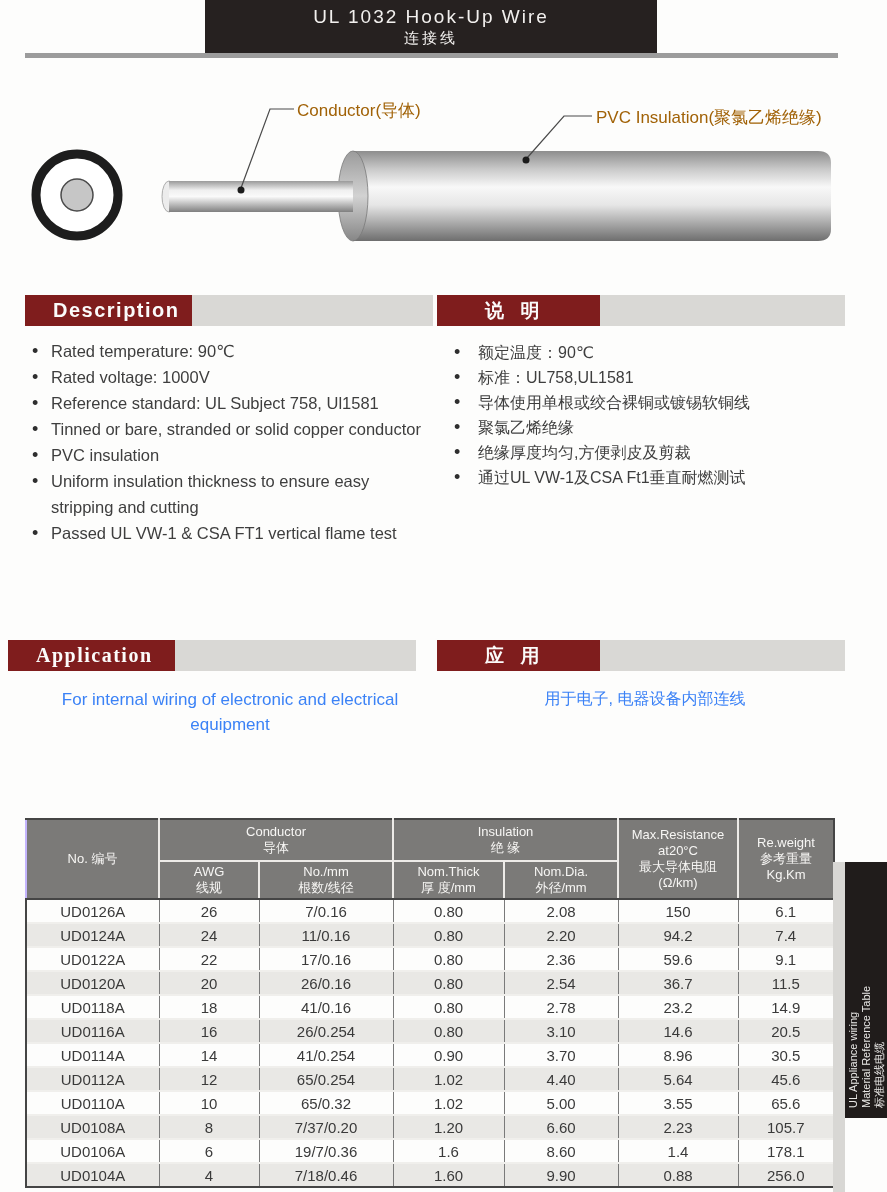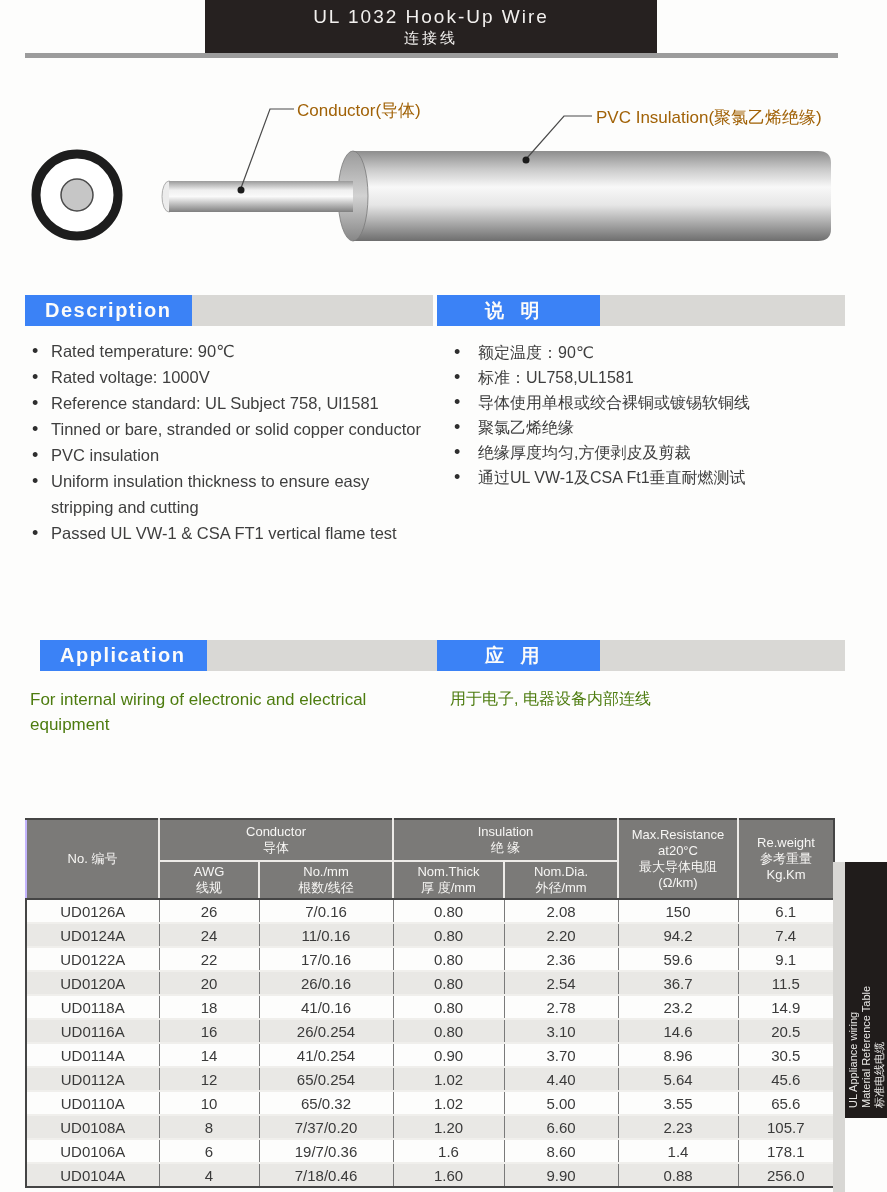--- a/index.html
+++ b/index.html
@@ -17,32 +17,32 @@
   .top-black .t2 { font-size:15px; letter-spacing:3px; margin-top:1px; }
   .top-rule { position:absolute; left:25px; top:53px; width:813px; height:5px; background:#9c9c9c; }
   
   .diagram-svg { position:absolute; left:0; top:85px; width:887px; height:180px; }
   .wire-label { position:absolute; font-size:17px; color:#a16207; white-space:nowrap; }
   .lbl-conductor { left:297px; top:99px; }
   .lbl-pvc { left:596px; top:106px; }
   
   .sec-head { position:absolute; height:31px; }
   .sec-head .dark {
-    position:absolute; left:0; top:0; height:31px; background:#3b82f6; color:#fbfbfa;
+    position:absolute; left:0; top:0; height:31px; background:#7f1d1d; color:#fbfbfa;
     font-size:20px; font-weight:bold; letter-spacing:1.5px;
-    display:flex; align-items:center; padding:0 20px; white-space:pre;
+    display:flex; align-items:center; padding:0 28px; white-space:pre;
   }
   .sec-head .dark.cjk { font-size:19px; letter-spacing:2px; padding-left:48px; }
   .sec-head .strip { position:absolute; top:0; height:31px; background:#d9d8d5; }
   .bullets { position:absolute; list-style:none; }
   .bullets li { position:relative; padding-left:21px; font-size:16.5px; line-height:26px; color:#3e3e3e; }
   .bullets li::before { content:"•"; position:absolute; left:2px; top:0; font-size:18px; color:#2e2e2e; }
   .bullets.cjk li { padding-left:28px; font-size:16px; line-height:25px; }
   .bullets.cjk li::before { left:4px; }
-  .sec-text { position:absolute; font-size:17px; line-height:25px; color:#4d7c0f; }
+  .sec-text { position:absolute; font-size:17px; line-height:25px; color:#3b82f6;text-align:center; }
   .sec-text.cjk { font-size:16px; }
   
   table.spec {
     position:absolute; left:25px; top:818px; width:808px;
     border-collapse:collapse; table-layout:fixed; text-align:center;
   }
   table.spec th {
     background:#7b7a78; color:#f7f6f4; font-weight:normal; font-size:13px; line-height:16px;
     border:2px solid #edebe8; white-space:pre-line; vertical-align:middle; padding:2px 0;
   }
@@ -148,21 +148,21 @@
   </div>
   <ul class="bullets cjk" style="left:450px; top:340px; width:396px;">
     <li>额定温度：90℃</li>
     <li>标准：UL758,UL1581</li>
     <li>导体使用单根或绞合裸铜或镀锡软铜线</li>
     <li>聚氯乙烯绝缘</li>
     <li>绝缘厚度均匀,方便剥皮及剪裁</li>
     <li>通过UL VW-1及CSA Ft1垂直耐燃测试</li>
   </ul>
 
-  <div class="sec-head" style="left:40px; top:640px; width:460px;">
+  <div class="sec-head" style="left:8px; top:640px; width:460px;font-family:Liberation Serif, serif;">
     <div class="dark" style="width:167px;">Application</div>
     <div class="strip" style="left:167px; width:241px;"></div>
   </div>
   <div class="sec-text" style="left:30px; top:687px; width:400px;">For internal wiring of electronic and electrical equipment</div>
 
   <div class="sec-head" style="left:437px; top:640px; width:408px;">
     <div class="dark cjk" style="width:163px;">应  用</div>
     <div class="strip" style="left:163px; width:245px;"></div>
   </div>
   <div class="sec-text cjk" style="left:450px; top:686px; width:390px;">用于电子, 电器设备内部连线</div>

